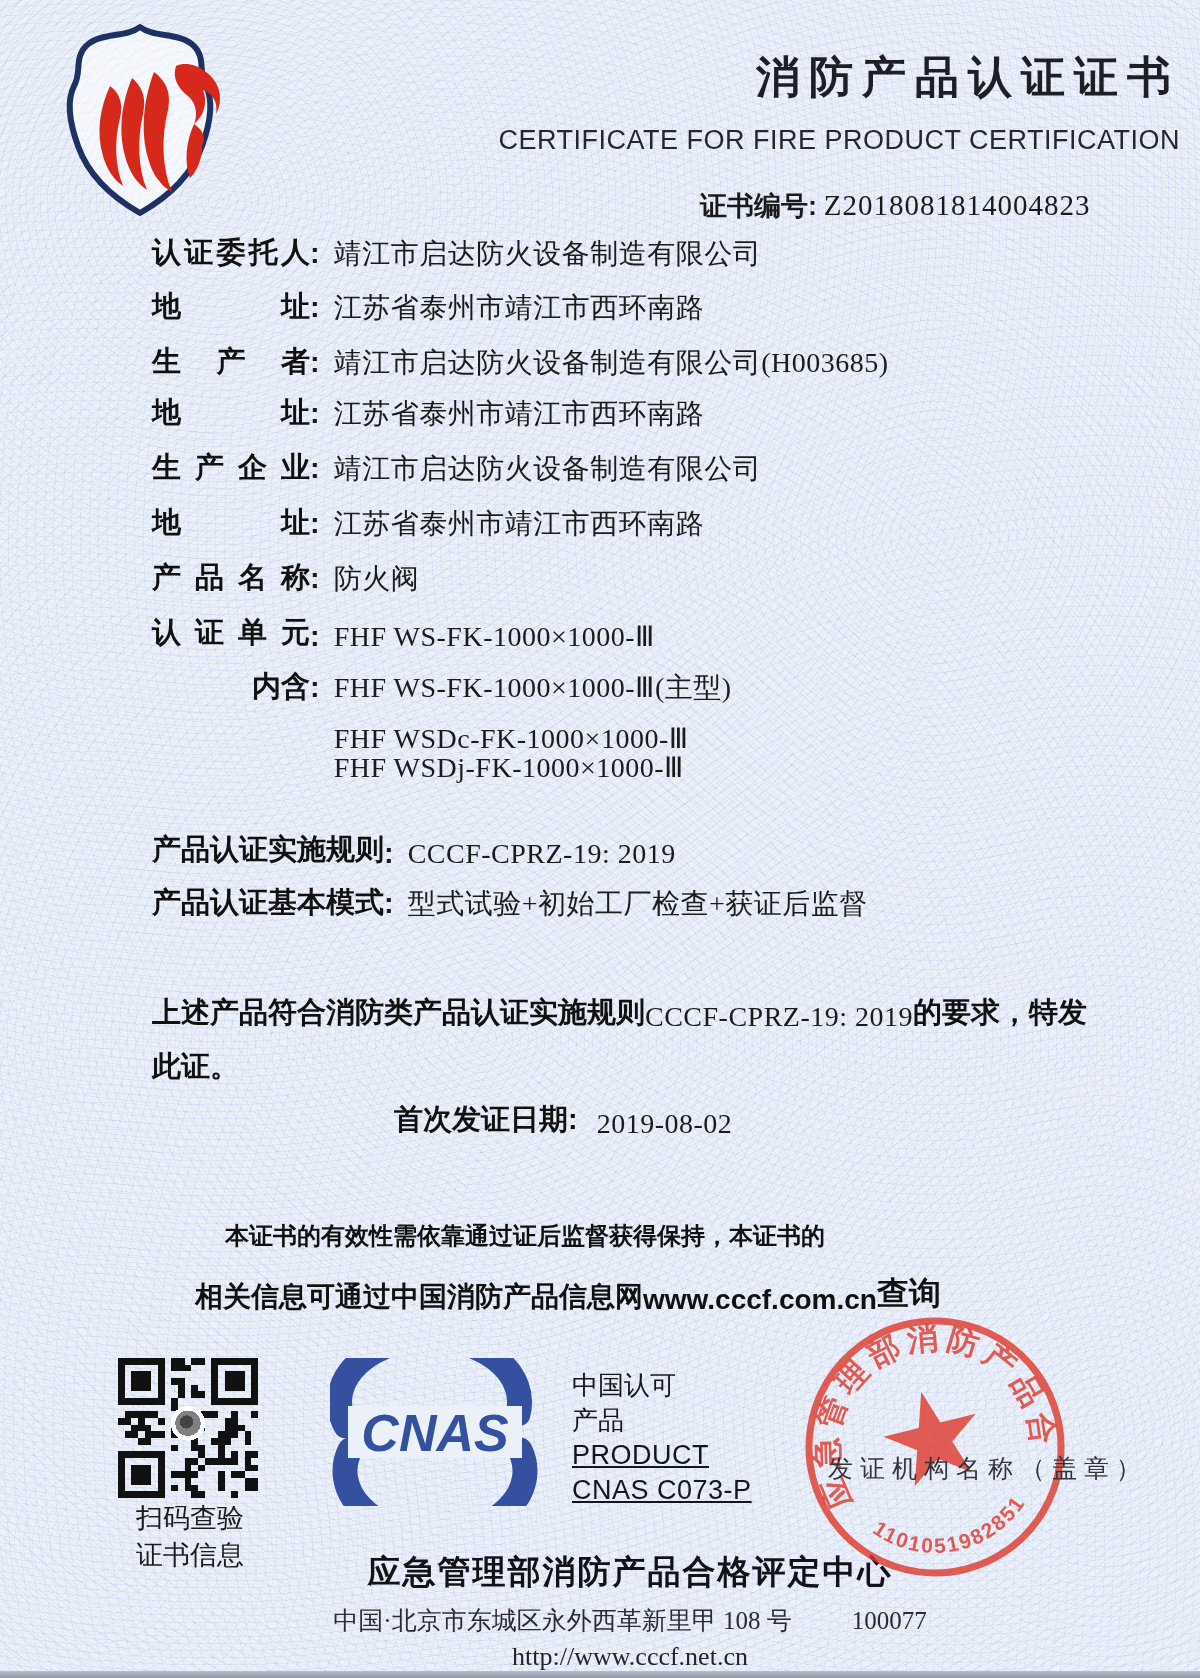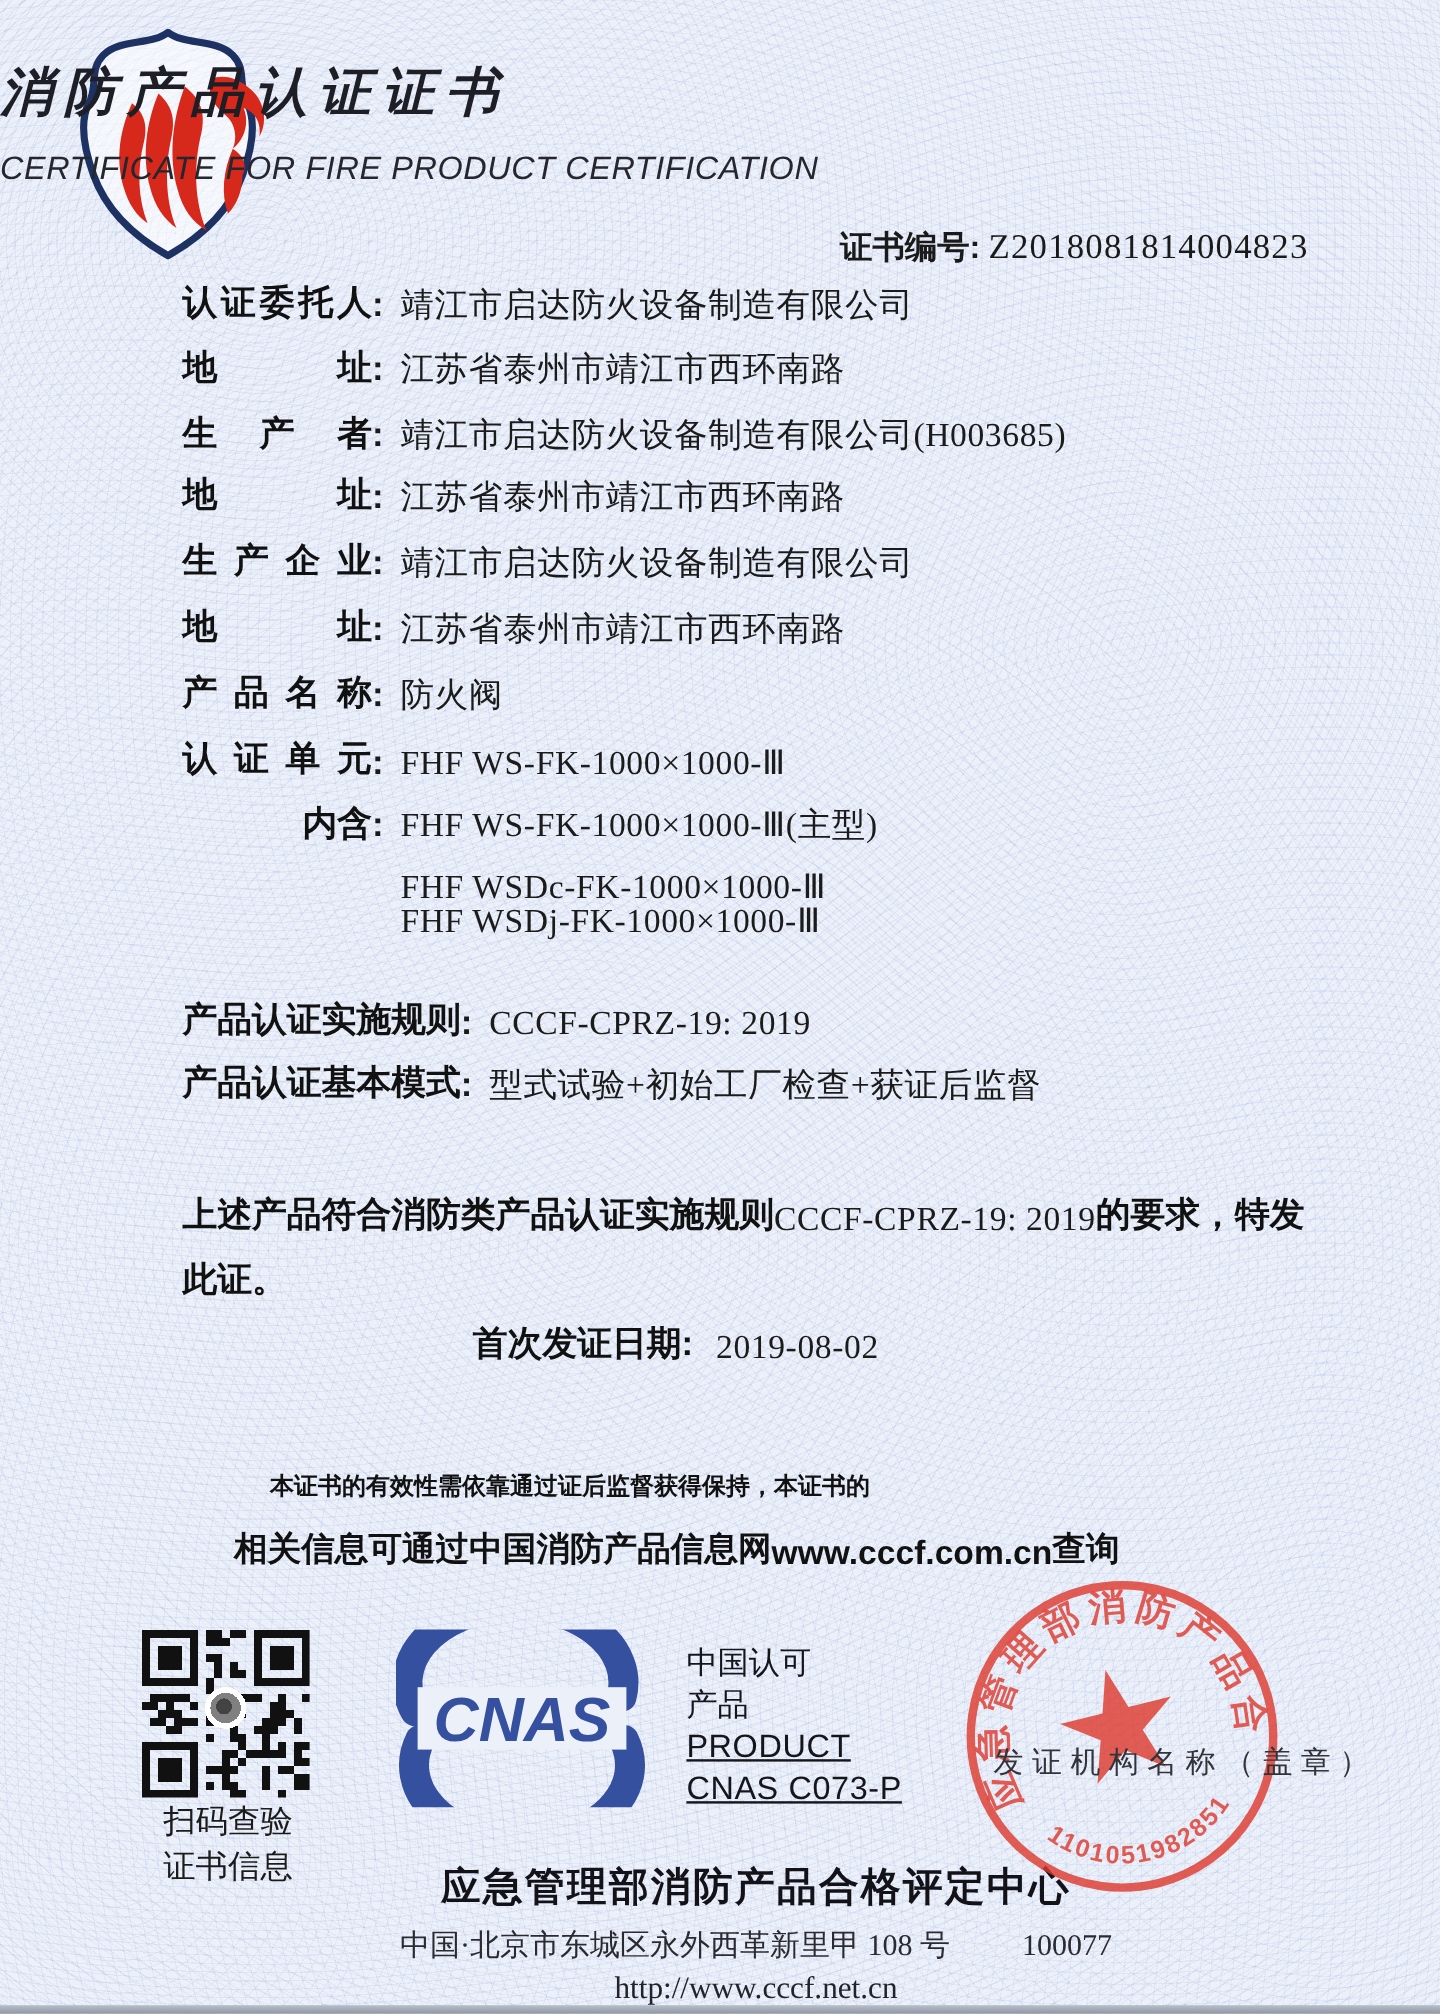--- a/index.html
+++ b/index.html
@@ -12,21 +12,21 @@
       repeating-radial-gradient(circle at 40% 62%, rgba(104,134,204,.08) 0 1px, rgba(0,0,0,0) 1px 8px),
       repeating-radial-gradient(circle at 92% 85%, rgba(104,134,204,.09) 0 1px, rgba(0,0,0,0) 1px 10px),
       repeating-radial-gradient(circle at 8% 92%, rgba(104,134,204,.08) 0 1px, rgba(0,0,0,0) 1px 9px);
     font-family:"Liberation Serif", serif;
     color:#1a1a1a;
   }
   .abs{position:absolute;}
   .b{font-family:"Liberation Sans", sans-serif;font-weight:700;}
   .serif{font-family:"Liberation Serif", serif;}
   
-  .hdr-wrap{left:0;top:0;width:1180px;text-align:left;font-style:italic;}
+  .hdr-wrap{left:0;top:0;width:1180px;text-align:right;}
   .title{margin-top:48px;font-size:44px;font-weight:700;letter-spacing:9px;color:#1e1e26;
          font-family:"Liberation Serif", serif;}
   .subtitle{margin-top:18px;font-size:27px;letter-spacing:.5px;color:#26262e;
             font-family:"Liberation Sans", sans-serif;}
   .certno{left:700px;top:168px;font-size:27px;margin-top:20px;}
   .certno .num{font-size:29px;letter-spacing:1px;}
   
   .row{position:absolute;left:140px;width:990px;font-size:28px;white-space:nowrap;margin-left:12px;}
   .row .lbl{display:inline-block;font-family:"Liberation Sans", sans-serif;font-weight:700;
             font-size:29px;color:#111;vertical-align:bottom;}
@@ -123,24 +123,24 @@
   <div class="row" style="top:1047px">
     <span class="lbl">此证。</span>
   </div>
 
   <div class="row" style="top:1100px;left:382px">
     <span class="lbl">首次发证日期:</span>
     <span class="val" style="margin-left:12px">2019-08-02</span>
   </div>
 
   <div class="row" style="top:1220px;left:213px">
-    <span class="lbl" style="font-size:20px">本证书的有效性需依靠通过证后监督获得保持，本证书的</span>
+    <span class="lbl" style="font-size:24px">本证书的有效性需依靠通过证后监督获得保持，本证书的</span>
   </div>
   <div class="row" style="top:1272px;left:183px">
-    <span class="lbl" style="font-size:28px">相关信息可通过中国消防产品信息网 </span><span class="lbl" style="font-size:28px">www.cccf.com.cn</span><span class="lbl" style="font-size:28px"> 查询</span>
+    <span class="lbl" style="font-size:28px">相关信息可通过中国消防产品信息网 </span><span class="lbl" style="font-size:28px">www.cccf.com.cn</span><span class="lbl" style="font-size:32px"> 查询</span>
   </div>
 
   <svg class="abs qr-svg" width="140" height="140" viewBox="0 0 21 21" shape-rendering="crispEdges">
     <rect width="21" height="21" fill="#ffffff" fill-opacity="0"></rect>
     <g id="qr-mods" fill="#111111">
         <rect x="8" y="0" width="1" height="1"></rect>
         <rect x="9" y="0" width="1" height="1"></rect>
         <rect x="11" y="0" width="1" height="1"></rect>
         <rect x="12" y="0" width="1" height="1"></rect>
         <rect x="8" y="1" width="1" height="1"></rect>

